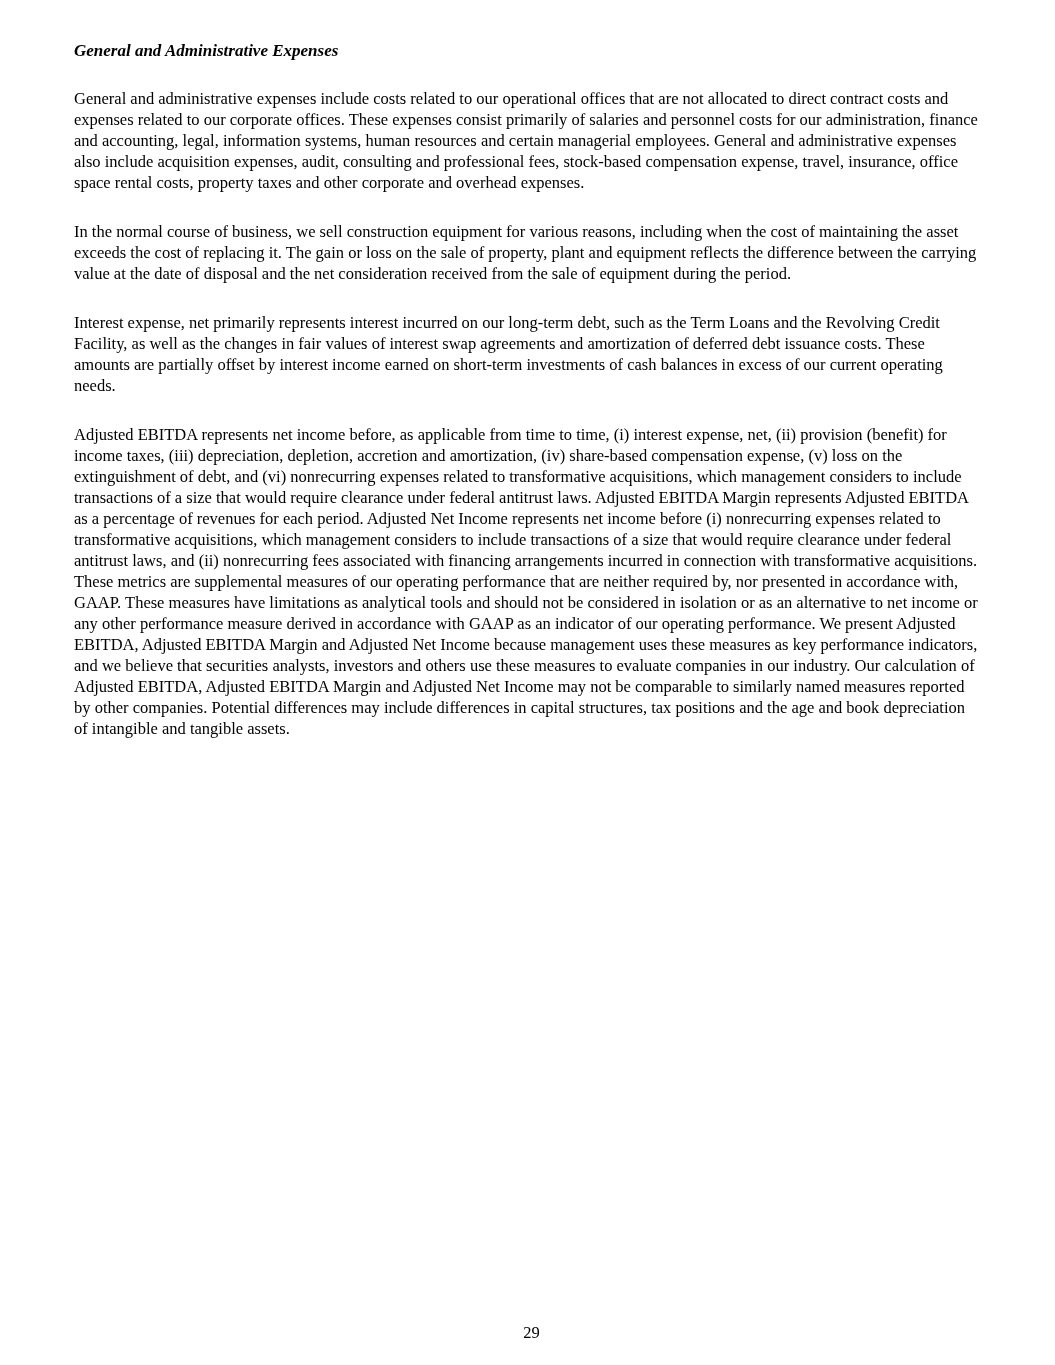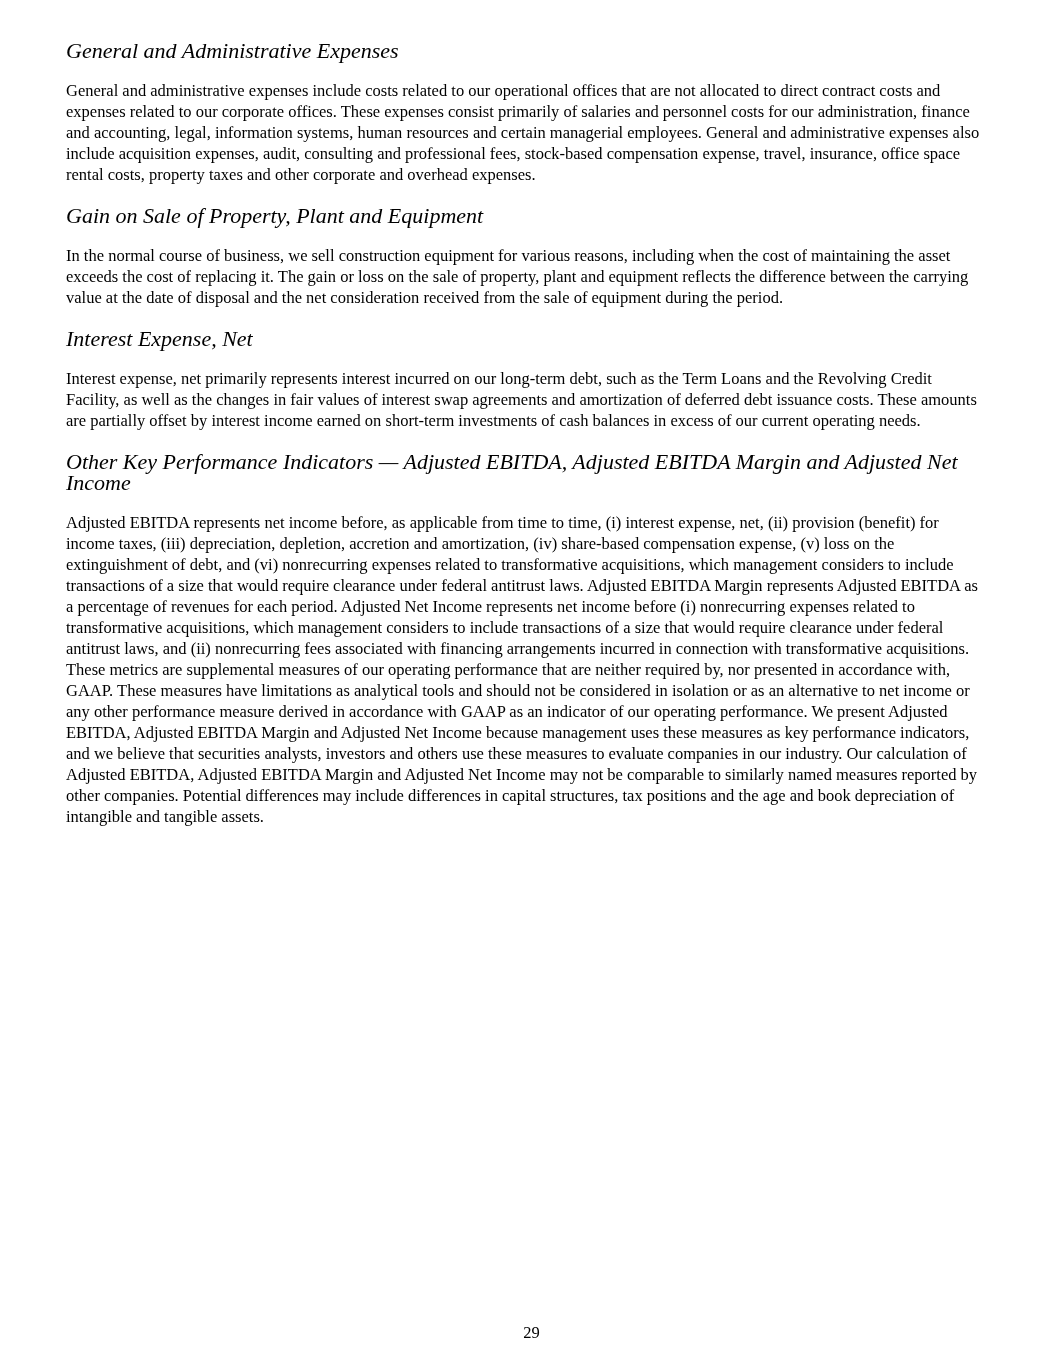--- a/index.html
+++ b/index.html
@@ -12,36 +12,36 @@
     width: 1055px;
     height: 1365px;
     background: #ffffff;
     font-family: "Liberation Serif", "DejaVu Serif", serif;
     color: #000000;
     box-sizing: border-box;
     padding: 40px 62px 0 62px;
     overflow: hidden;
   }
   .section-heading {
-    font-size: 22px;
-    font-weight: normal;
+    font-size: 17px;
+    font-weight: bold;
     font-style: italic;
     line-height: 21px;
-    margin: 0 0 0 4px;
+    margin: 0 0 0 12px;
     padding-top: 16px;
     padding-bottom: 15px;
   }
   .section-heading:first-child {
     padding-top: 0;
   }
   .section-paragraph {
     font-size: 16.5px;
     font-weight: normal;
     line-height: 21px;
-    margin: 4px;
+    margin: 12px;
     padding-bottom: 16px;
     text-align: left;
   }
   .page-number {
     position: absolute;
     bottom: 22px;
     left: 4px;
     width: 100%;
     text-align: center;
     font-size: 16.5px;
@@ -55,29 +55,26 @@
 
   <div>
     <h3 class="section-heading">General and Administrative Expenses</h3>
     <p class="section-paragraph">General and administrative expenses include costs related to our operational offices that are not allocated to direct contract costs and expenses related to our corporate offices. These expenses consist primarily of salaries and personnel costs for our administration, finance and accounting, legal, information systems, human resources and certain managerial employees. General and administrative expenses also include acquisition expenses, audit, consulting and professional fees, stock-based compensation expense, travel, insurance, office space rental costs, property taxes and other corporate and overhead expenses.</p>
   </div>
 
   <div>
   </div>
 
   <div>
-    <h3 class="section-heading">Gain on Sale of Property, Plant and Equipment</h3>
     <p class="section-paragraph">In the normal course of business, we sell construction equipment for various reasons, including when the cost of maintaining the asset exceeds the cost of replacing it. The gain or loss on the sale of property, plant and equipment reflects the difference between the carrying value at the date of disposal and the net consideration received from the sale of equipment during the period.</p>
   </div>
 
   <div>
-    <h3 class="section-heading">Interest Expense, Net</h3>
     <p class="section-paragraph">Interest expense, net primarily represents interest incurred on our long-term debt, such as the Term Loans and the Revolving Credit Facility, as well as the changes in fair values of interest swap agreements and amortization of deferred debt issuance costs. These amounts are partially offset by interest income earned on short-term investments of cash balances in excess of our current operating needs.</p>
   </div>
 
   <div>
-    <h3 class="section-heading">Other Key Performance Indicators — Adjusted EBITDA, Adjusted EBITDA Margin and Adjusted Net Income</h3>
     <p class="section-paragraph">Adjusted EBITDA represents net income before, as applicable from time to time, (i) interest expense, net, (ii) provision (benefit) for income taxes, (iii) depreciation, depletion, accretion and amortization, (iv) share-based compensation expense, (v) loss on the extinguishment of debt, and (vi) nonrecurring expenses related to transformative acquisitions, which management considers to include transactions of a size that would require clearance under federal antitrust laws. Adjusted EBITDA Margin represents Adjusted EBITDA as a percentage of revenues for each period. Adjusted Net Income represents net income before (i) nonrecurring expenses related to transformative acquisitions, which management considers to include transactions of a size that would require clearance under federal antitrust laws, and (ii) nonrecurring fees associated with financing arrangements incurred in connection with transformative acquisitions. These metrics are supplemental measures of our operating performance that are neither required by, nor presented in accordance with, GAAP. These measures have limitations as analytical tools and should not be considered in isolation or as an alternative to net income or any other performance measure derived in accordance with GAAP as an indicator of our operating performance. We present Adjusted EBITDA, Adjusted EBITDA Margin and Adjusted Net Income because management uses these measures as key performance indicators, and we believe that securities analysts, investors and others use these measures to evaluate companies in our industry. Our calculation of Adjusted EBITDA, Adjusted EBITDA Margin and Adjusted Net Income may not be comparable to similarly named measures reported by other companies. Potential differences may include differences in capital structures, tax positions and the age and book depreciation of intangible and tangible assets.</p>
   </div>
 
   <div class="page-number">29</div>
 
 </div>
 
 </body></html>

